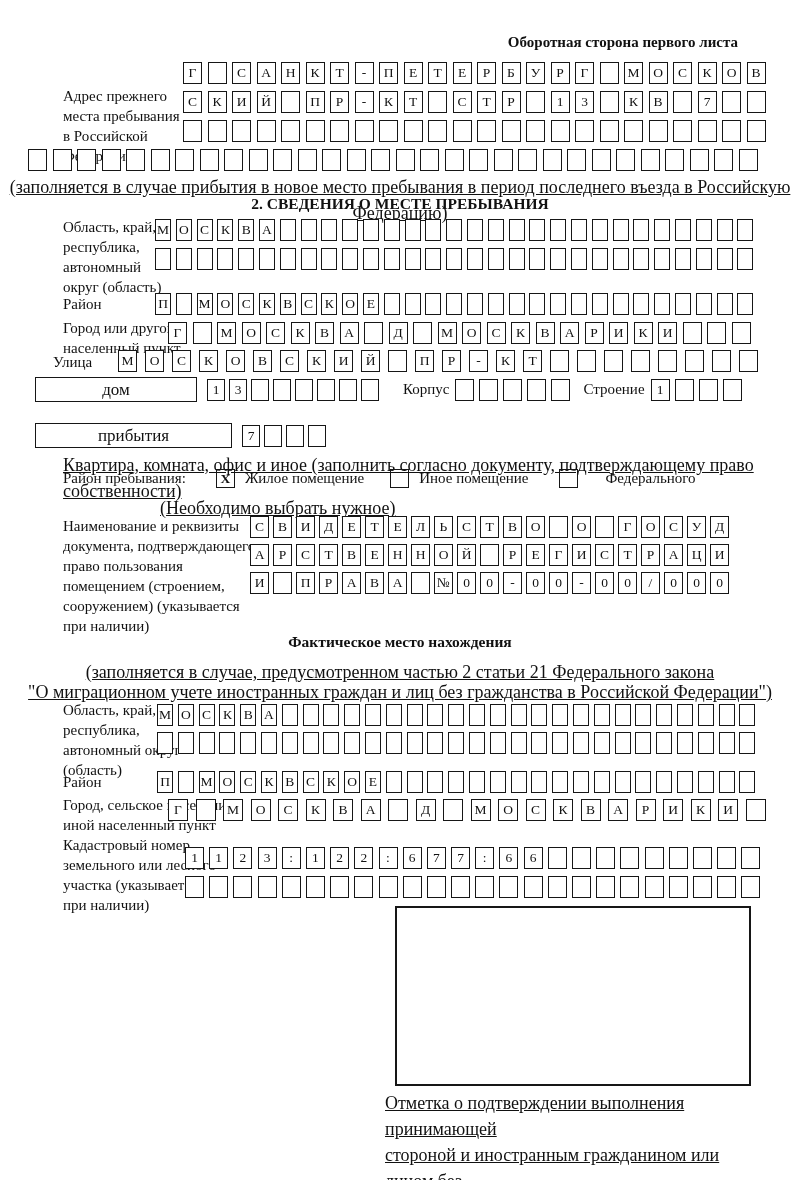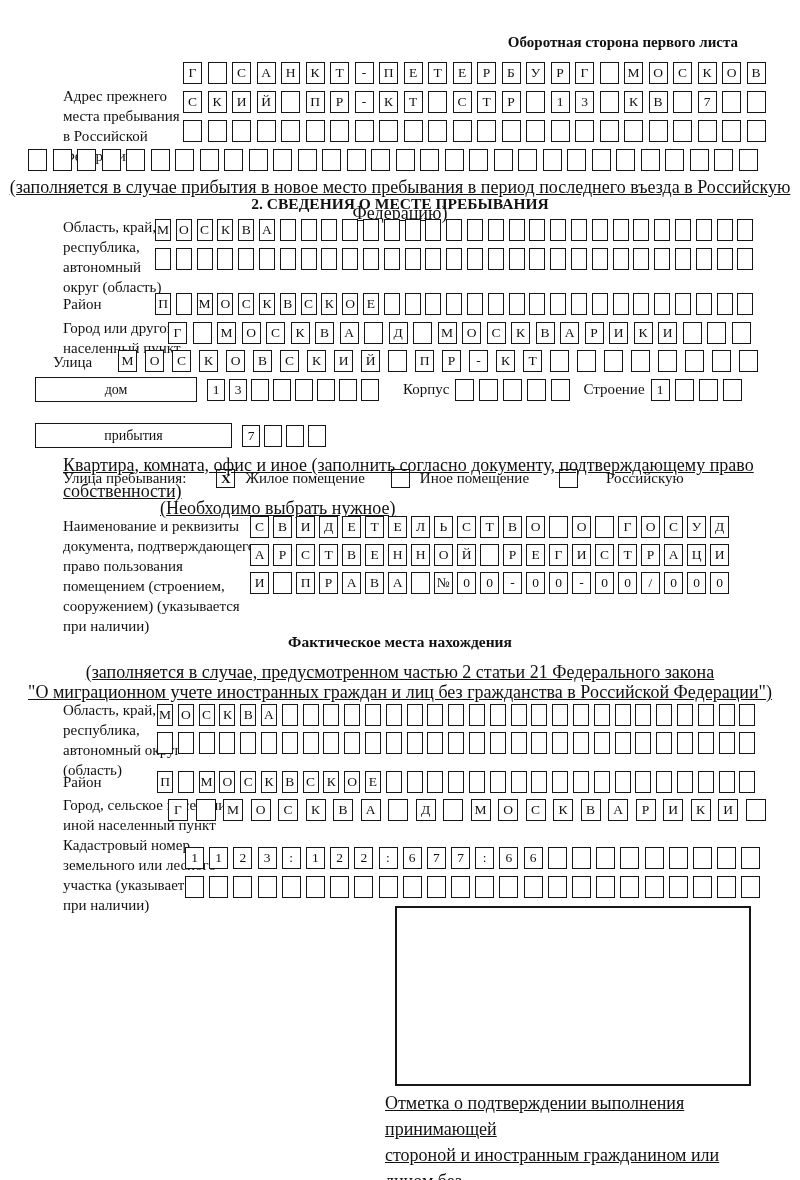--- a/index.html
+++ b/index.html
@@ -17,21 +17,21 @@
             font-size:13.5px;line-height:1;}
   .s1 .c{width:17px;margin-right:5.5px;}
   .s2 .c{width:14px;margin-right:4.8px;}
   .s4 .c{width:17px;margin-right:8px;}
   .s5 .c{width:16px;margin-right:4px;}
   .s6 .c{width:17px;margin-right:5px;}
   .s7 .c{width:17px;margin-right:4px;}
   .s8 .c{width:17px;margin-right:5.2px;}
   .s9 .c{width:18px;margin-right:7.5px;}
   .wbox{flex:none;height:23px;border:1.5px solid #161616;display:flex;
-        align-items:center;justify-content:center;font-size:14px;}
+        align-items:center;justify-content:center;font-size:17px;}
   .chk{flex:none;width:17px;height:17px;border:1.6px solid #161616;display:flex;
        align-items:center;justify-content:center;font-size:13.5px;font-weight:bold;}
   .inline-lbl{font-size:15px;white-space:nowrap;}
   .stamp{position:absolute;border:2px solid #161616;background:#fff;}
 </style>
 </head>
 <body>
 
 <div class="page">
 
@@ -368,27 +368,27 @@
     <div class="cells s5" style="margin-left:10px;">
         <div class="c">7</div>
         <div class="c"></div>
         <div class="c"></div>
         <div class="c"></div>
       </div>
   </div>
   <div class="abs cap" style="top:452px;left:63px;">Квартира, комната, офис и иное (заполнить согласно документу, подтверждающему право собственности)</div>
 
   <div class="row" style="top:469px;left:63px;">
-    <div class="inline-lbl">Улица пребывания:</div>
+    <div class="inline-lbl">Район пребывания:</div>
     <div class="chk" style="margin-left:30px;">X</div>
     <div class="inline-lbl" style="margin-left:10px;">Жилое помещение</div>
     <div class="chk" style="margin-left:26px;"></div>
     <div class="inline-lbl" style="margin-left:10px;">Иное помещение</div>
     <div class="chk" style="margin-left:30px;"></div>
-    <div class="inline-lbl" style="margin-left:28px;">Российскую</div>
+    <div class="inline-lbl" style="margin-left:28px;">Федерального</div>
   </div>
   <div class="abs cap" style="top:495px;left:160px;">(Необходимо выбрать нужное)</div>
 
   <div class="abs lbl" style="top:516px;left:63px;width:195px;">Наименование и реквизиты
 документа, подтверждающего
 право пользования
 помещением (строением,
 сооружением) (указывается
 при наличии)</div>
   <div class="row" style="top:516px;left:250px;">
@@ -460,21 +460,21 @@
         <div class="c">-</div>
         <div class="c">0</div>
         <div class="c">0</div>
         <div class="c">/</div>
         <div class="c">0</div>
         <div class="c">0</div>
         <div class="c">0</div>
       </div>
     </div>
 
-  <div class="abs lbl bold center" style="top:632px;font-size:15.5px;">Фактическое места нахождения</div>
+  <div class="abs lbl bold center" style="top:632px;font-size:15.5px;">Фактическое место нахождения</div>
   <div class="abs cap center" style="top:659px;">(заполняется в случае, предусмотренном частью 2 статьи 21 Федерального закона</div>
   <div class="abs cap center" style="top:679px;">"О миграционном учете иностранных граждан и лиц без гражданства в Российской Федерации")</div>
 
   <div class="abs lbl" style="top:700px;left:63px;width:145px;">Область, край,
 республика,
 автономный округ
 (область)</div>
   <div class="row" style="top:704px;left:157px;">
       <div class="cells s2">
         <div class="c">М</div>

